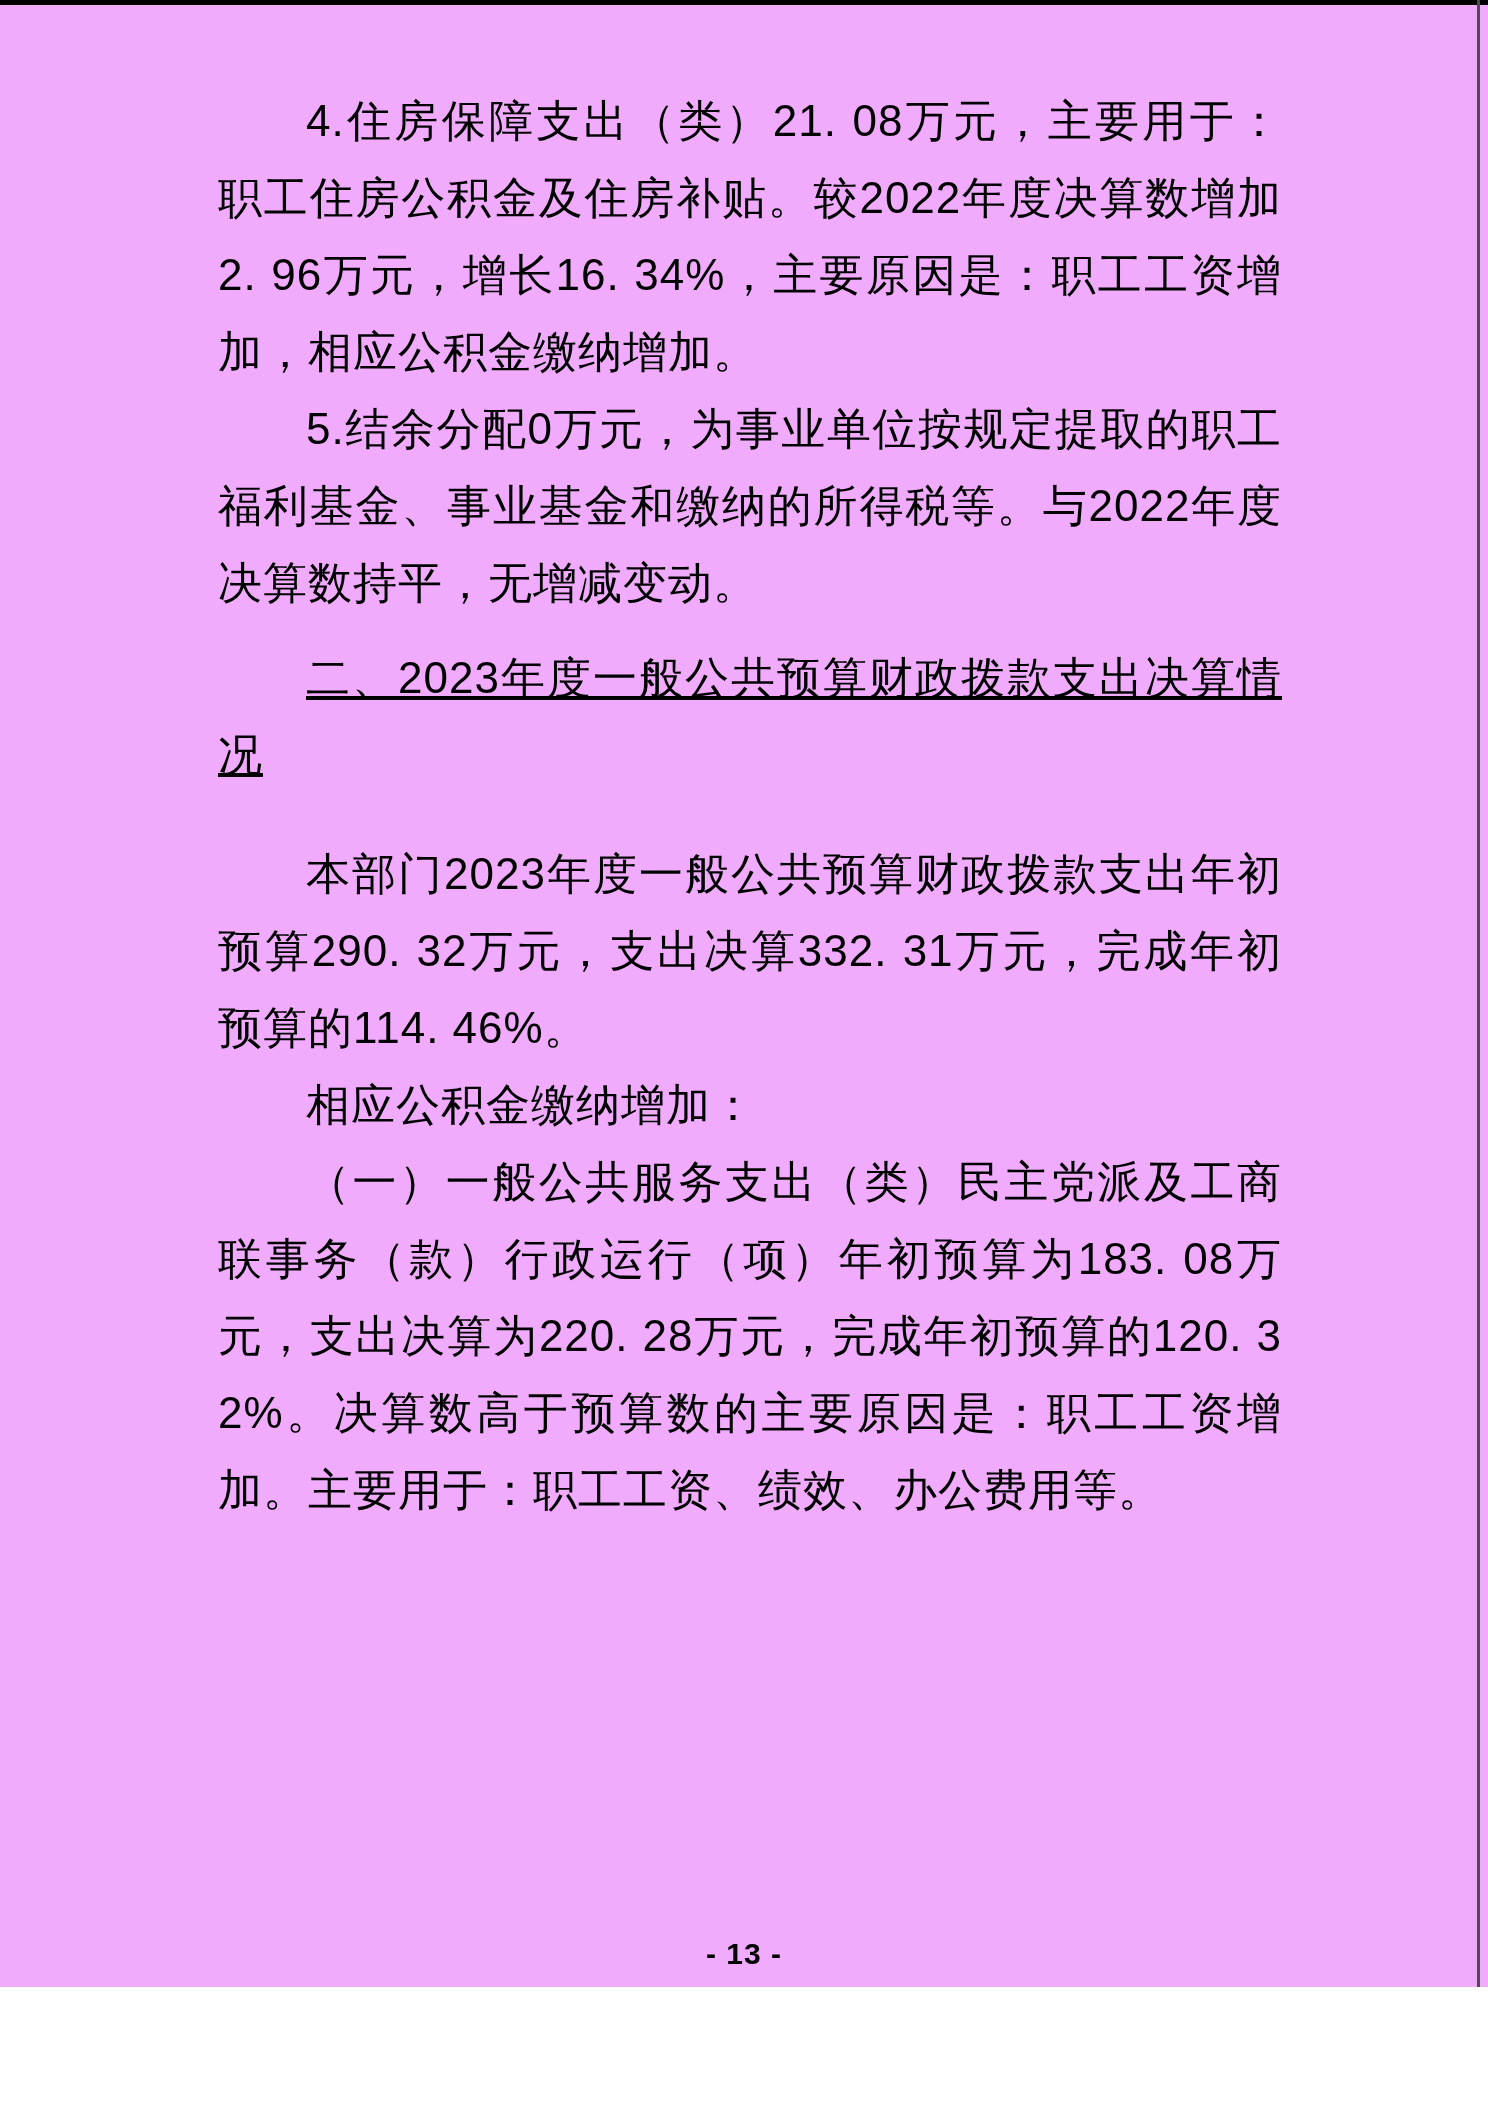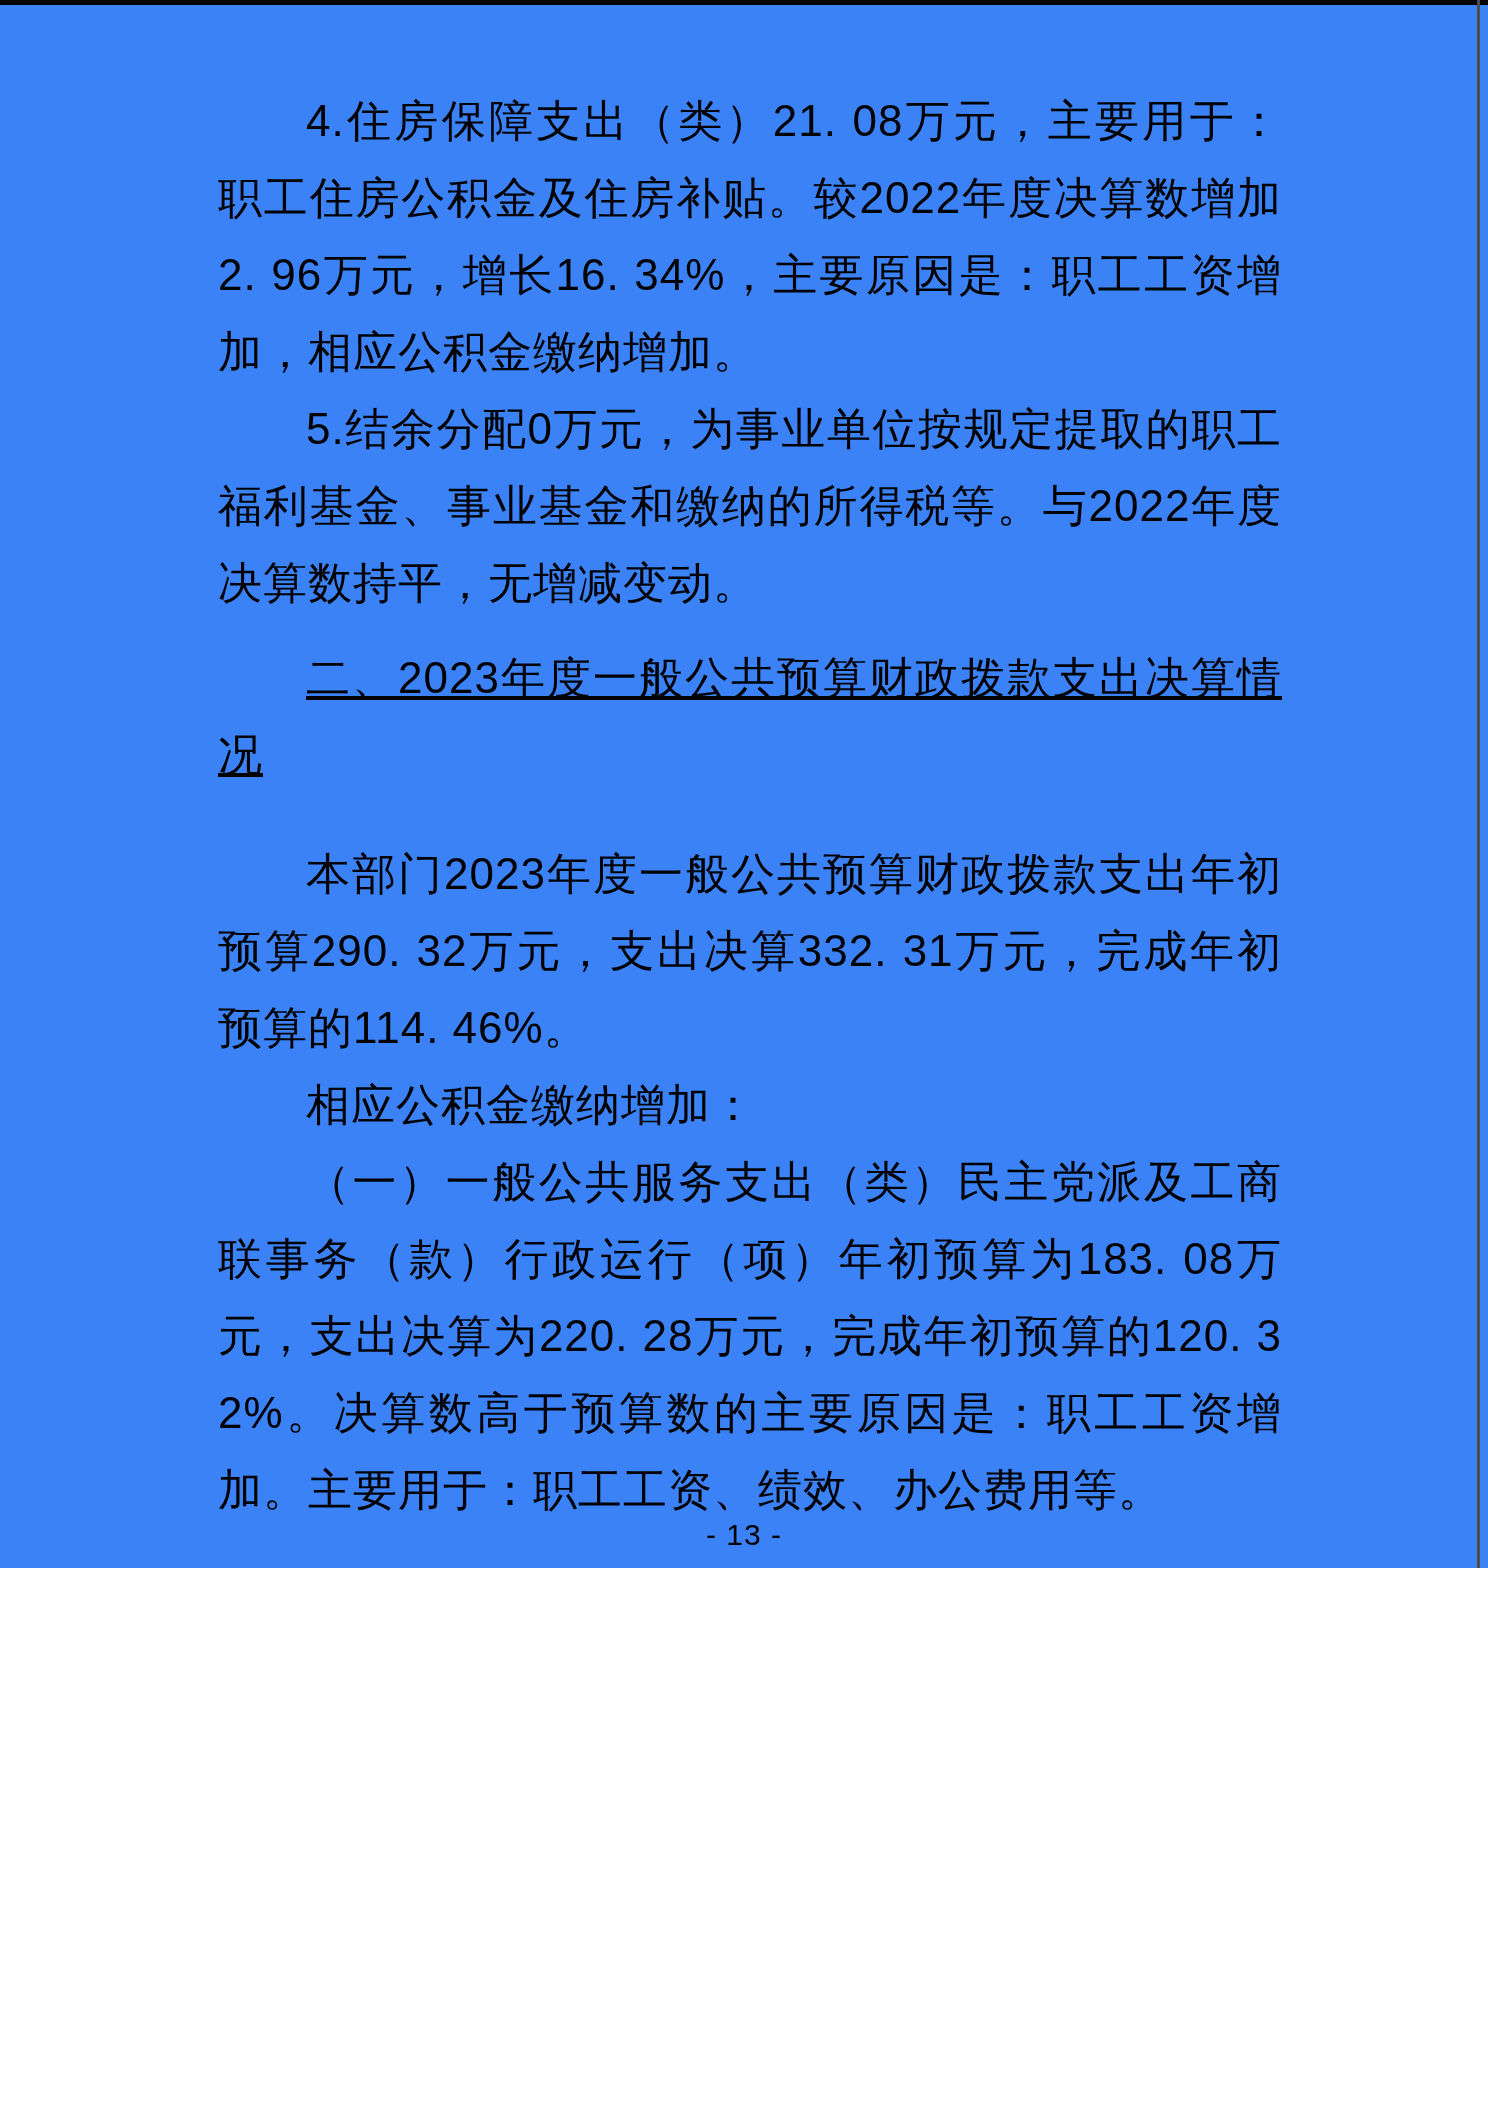--- a/index.html
+++ b/index.html
@@ -3,22 +3,22 @@
 <meta charset="utf-8">
 <style>
   html, body {
     margin: 0;
     padding: 0;
     background: #ffffff;
   }
   .page {
     position: relative;
     width: 1488px;
-    height: 1568px;
-    background: #3b82f6;
+    height: 1987px;
+    background: #f0abfc;
     overflow: hidden;
     font-family: "Liberation Sans", sans-serif;
     color: #000000;
   }
   
   .scan-top-edge {
     position: absolute;
     left: 0; top: 0;
     width: 100%; height: 5px;
     background: #000000;
@@ -57,20 +57,21 @@
   }
   .page-footer {
     position: absolute;
     left: 0;
     bottom: 16px;
     width: 100%;
     text-align: center;
     font-size: 30px;
     line-height: 34px;
     letter-spacing: 1px;
+    font-weight: bold;
   }
 </style>
 </head>
 <body>
 
 <div class="page">
 
   <div class="scan-top-edge"></div>
   <div class="scan-right-edge-line"></div>
 

